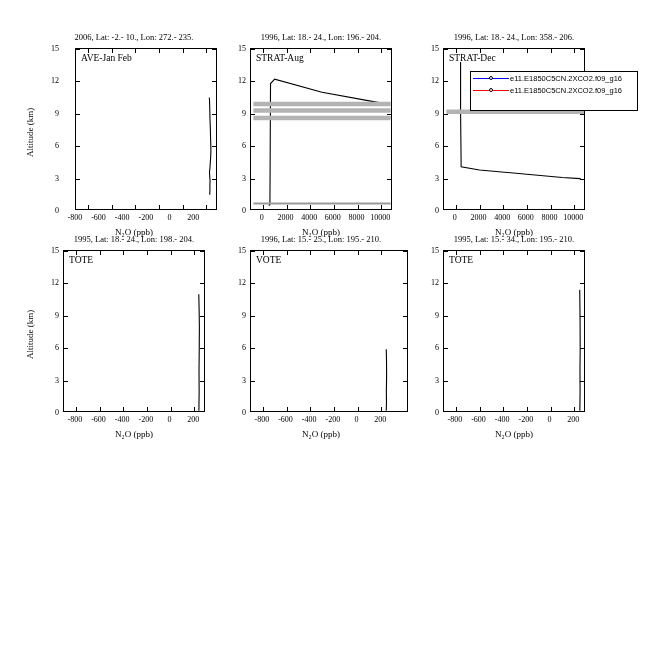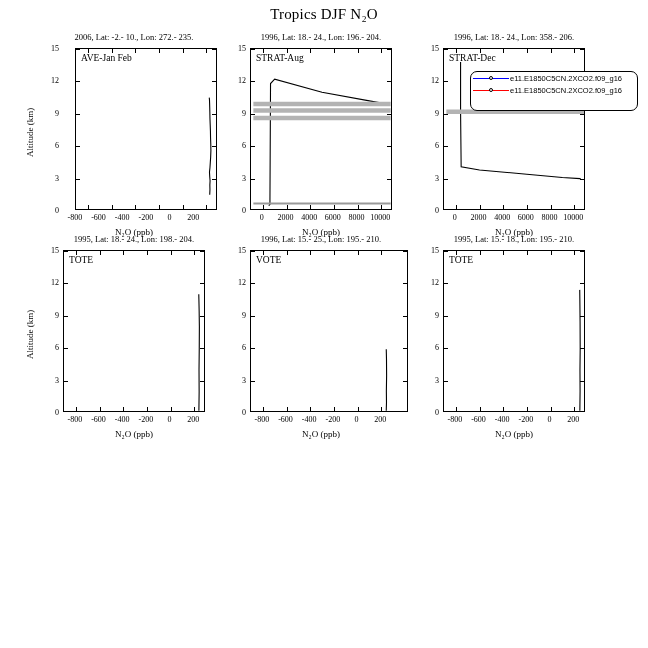--- a/index.html
+++ b/index.html
@@ -157,21 +157,20 @@
     position: absolute;
     left: 0;
     top: 0;
     overflow: visible;
   }
 </style>
 </head>
 <body>
 
 <div id="root">
-  <div class="fig-title">Tropics DJF N₂O</div>
   <div id="panels">
       <div class="panel" style="left: 63px; top: 48px; width: 142px; height: 162px;">
         <div class="panel-header">2006, Lat: -2.- 10., Lon: 272.- 235.</div>
         <div class="plot-box" style="width: 142px; height: 162px; margin-left: 12px;">
           <div class="panel-label">AVE-Jan Feb</div>
           <svg class="data-layer" width="142" height="162">
             <polyline points="133.72,145.80 133.95,140.40 133.84,136.08 134.07,131.76 133.72,127.44 133.48,123.12 133.95,118.80 134.31,113.40 134.66,108.00 134.90,101.52 134.78,95.04 134.54,88.56 134.43,82.08 134.19,75.60 133.95,69.12 133.84,62.64 133.72,58.32 133.60,54.00 133.48,50.76 133.24,48.60" fill="none" stroke="#000000" stroke-width="1.1"></polyline>
           </svg>
           <div class="tick tick-x" style="left: 11.8333px;"></div>
           <div class="tick tick-x-top" style="left: 11.8333px;"></div>
@@ -387,21 +386,21 @@
         <div class="xticklabel" style="left: 130.167px; top: 165px;">200</div>
         <div class="yticklabel" style="left: -20px; width: 16px; top: 162px;">0</div>
         <div class="yticklabel" style="left: -20px; width: 16px; top: 129.6px;">3</div>
         <div class="yticklabel" style="left: -20px; width: 16px; top: 97.2px;">6</div>
         <div class="yticklabel" style="left: -20px; width: 16px; top: 64.8px;">9</div>
         <div class="yticklabel" style="left: -20px; width: 16px; top: 32.4px;">12</div>
         <div class="yticklabel" style="left: -20px; width: 16px; top: 0px;">15</div>
         <div class="xlabel" style="top: 179px;">N₂O (ppb)</div>
       </div>
       <div class="panel" style="left: 443px; top: 250px; width: 142px; height: 162px;">
-        <div class="panel-header">1995, Lat: 15.- 18., Lon: 195.- 210.</div>
+        <div class="panel-header">1995, Lat: 15.- 34., Lon: 195.- 210.</div>
         <div class="plot-box" style="width: 142px; height: 162px;">
           <div class="panel-label">TOTE</div>
           <svg class="data-layer" width="142" height="162">
             <polyline points="135.85,159.84 136.08,140.40 135.97,118.80 136.20,97.20 136.08,70.20 135.85,48.60 135.73,38.88" fill="none" stroke="#000000" stroke-width="1.1"></polyline>
           </svg>
           <div class="tick tick-x" style="left: 11.8333px;"></div>
           <div class="tick tick-x-top" style="left: 11.8333px;"></div>
           <div class="tick tick-x" style="left: 35.5px;"></div>
           <div class="tick tick-x-top" style="left: 35.5px;"></div>
           <div class="tick tick-x" style="left: 59.1667px;"></div>
@@ -431,21 +430,21 @@
         <div class="xticklabel" style="left: 130.167px; top: 165px;">200</div>
         <div class="yticklabel" style="left: -20px; width: 16px; top: 162px;">0</div>
         <div class="yticklabel" style="left: -20px; width: 16px; top: 129.6px;">3</div>
         <div class="yticklabel" style="left: -20px; width: 16px; top: 97.2px;">6</div>
         <div class="yticklabel" style="left: -20px; width: 16px; top: 64.8px;">9</div>
         <div class="yticklabel" style="left: -20px; width: 16px; top: 32.4px;">12</div>
         <div class="yticklabel" style="left: -20px; width: 16px; top: 0px;">15</div>
         <div class="xlabel" style="top: 179px;">N₂O (ppb)</div>
       </div>
     </div>
-<div class="legend" style="left: 470px; top: 71px; width: 168px; height: 40px; border-radius: 7px;">
+<div class="legend" style="left: 470px; top: 71px; width: 168px; height: 40px;">
       <div class="legend-row">
         <span class="legend-line" style="border-top-color: rgb(0, 0, 255);">
           <span class="legend-marker"></span>
         </span>
         <span class="legend-text">e11.E1850C5CN.2XCO2.f09_g16</span>
       </div>
       <div class="legend-row">
         <span class="legend-line" style="border-top-color: rgb(255, 0, 0);">
           <span class="legend-marker"></span>
         </span>

